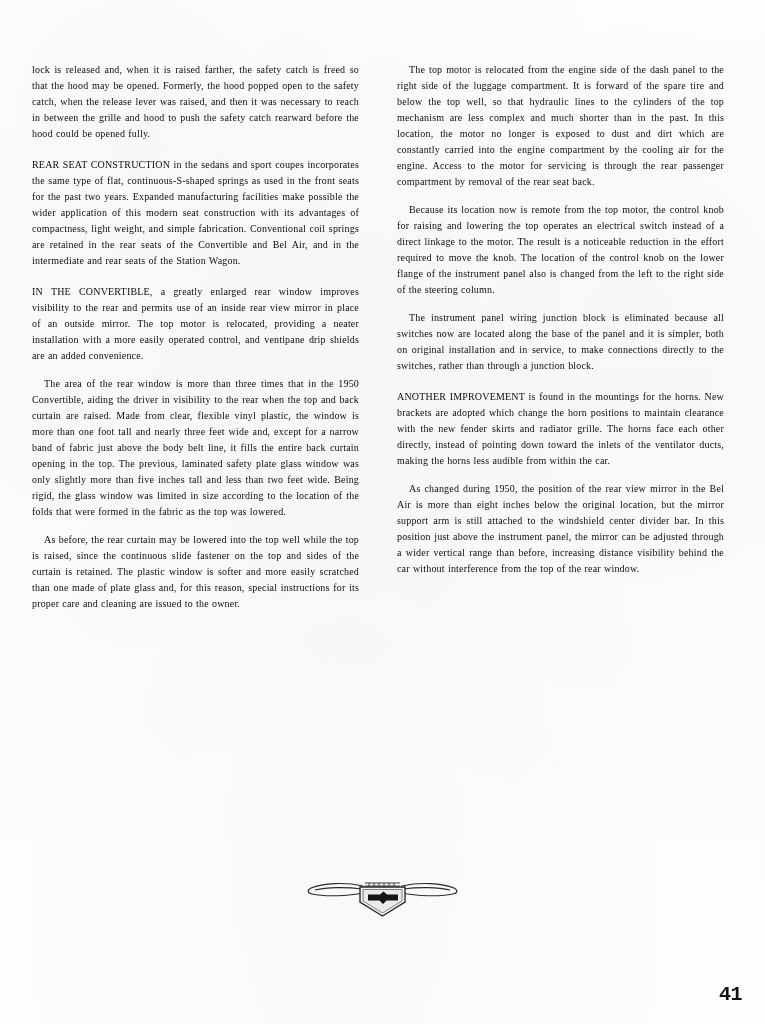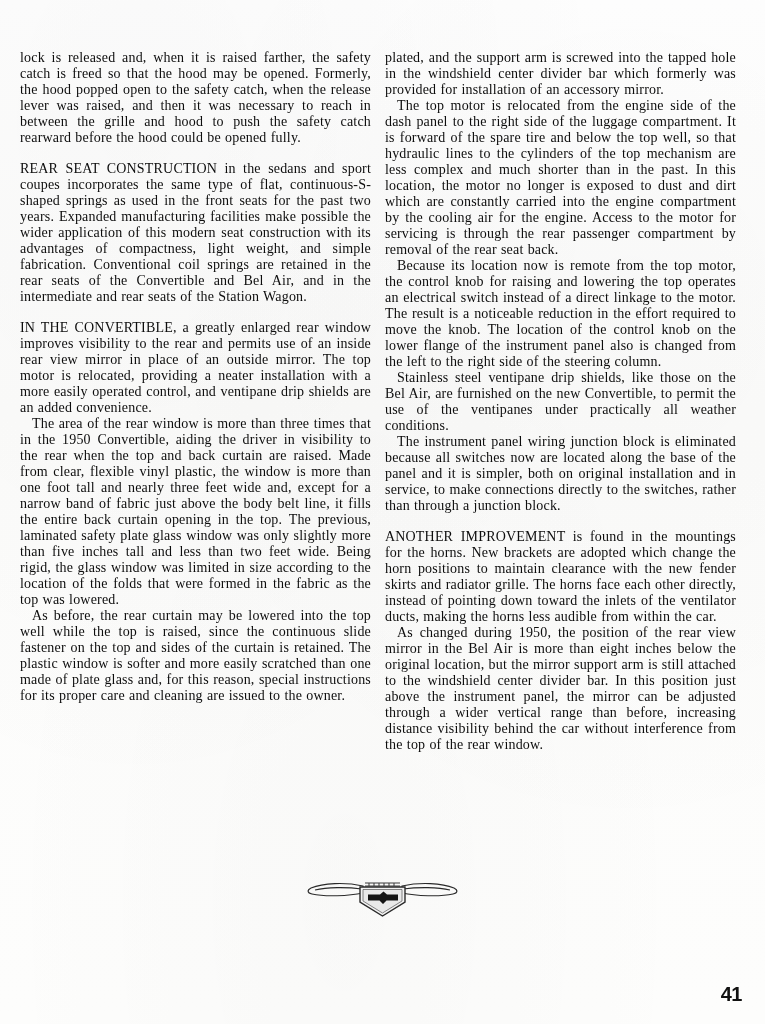--- a/index.html
+++ b/index.html
@@ -41,24 +41,24 @@
     display: flex;
     gap: 14px;
     z-index: 1;
   }
 
   .column {
     width: 351px;
   }
 
   .para {
-    margin: 0;
+    margin: 12px;
     text-align: justify;
     text-justify: inter-word;
-    font-size: 14px;
+    font-size: 10px;
     line-height: 16.0px;
     letter-spacing: 0.18px;
     word-spacing: 0.5px;
     -webkit-font-smoothing: none;
   }
 
   .para + .para {
     margin-top: 0;
   }
 
@@ -80,21 +80,21 @@
     top: 872px;
     width: 155px;
     height: 48px;
     z-index: 1;
   }
 
   .page-number {
     position: absolute;
     right: 23px;
     bottom: 18px;
-    font-family: Liberation Sans, sans-serif;
+    font-family: Liberation Mono, monospace;
     font-weight: bold;
     font-size: 20px;
     letter-spacing: -0.5px;
     color: #111;
     z-index: 1;
   }
 </style>
 </head>
 <body>
 
@@ -104,24 +104,22 @@
 
     <div class="column">
       <p class="para">lock is released and, when it is raised farther, the safety catch is freed so that the hood may be opened. Formerly, the hood popped open to the safety catch, when the release lever was raised, and then it was necessary to reach in between the grille and hood to push the safety catch rearward before the hood could be opened fully.</p>
       <p class="para section-gap">REAR SEAT CONSTRUCTION in the sedans and sport coupes incorporates the same type of flat, continuous-S-shaped springs as used in the front seats for the past two years.  Expanded manufacturing facilities make possible the wider application of this modern seat construction with its advantages of compactness, light weight, and simple fabrication. Conventional coil springs are retained in the rear seats of the Convertible and Bel Air, and in the intermediate and rear seats of the Station Wagon.</p>
       <p class="para section-gap">IN THE CONVERTIBLE, a greatly enlarged rear window improves visibility to the rear and permits use of an inside rear view mirror in place of an outside mirror.  The top motor is relocated, providing a neater installation with a more easily operated control, and ventipane drip shields are an added convenience.</p>
       <p class="para indent">The area of the rear window is more than three times that in the 1950 Convertible, aiding the driver in visibility to the rear when the top and back curtain are raised.  Made from clear, flexible vinyl plastic, the window is more than one foot tall and nearly three feet wide and, except for a narrow band of fabric just above the body belt line, it fills the entire back curtain opening in the top.  The previous, laminated safety plate glass window was only slightly more than five inches tall and less than two feet wide.  Being rigid, the glass window was limited in size according to the location of the folds that were formed in the fabric as the top was lowered.</p>
       <p class="para indent">As before, the rear curtain may be lowered into the top well while the top is raised, since the continuous slide fastener on the top and sides of the curtain is retained.  The plastic window is softer and more easily scratched than one made of plate glass and, for this reason, special instructions for its proper care and cleaning are issued to the owner.</p>
     </div>
 
     <div class="column">
-      <p class="para">plated, and the support arm is screwed into the tapped hole in the windshield center divider bar which formerly was provided for installation of an accessory mirror.</p>
       <p class="para indent">The top motor is relocated from the engine side of the dash panel to the right side of the luggage compartment.  It is forward of the spare tire and below the top well, so that hydraulic lines to the cylinders of the top mechanism are less complex and much shorter than in the past.  In this location, the motor no longer is exposed to dust and dirt which are constantly carried into the engine compartment by the cooling air for the engine.  Access to the motor for servicing is through the rear passenger compartment by removal of the rear seat back.</p>
       <p class="para indent">Because its location now is remote from the top motor, the control knob for raising and lowering the top operates an electrical switch instead of a direct linkage to the motor.  The result is a noticeable reduction in the effort required to move the knob. The location of the control knob on the lower flange of the instrument panel also is changed from the left to the right side of the steering column.</p>
-      <p class="para indent">Stainless steel ventipane drip shields, like those on the Bel Air, are furnished on the new Convertible, to permit the use of the ventipanes under practically all weather conditions.</p>
       <p class="para indent">The instrument panel wiring junction block is eliminated because all switches now are located along the base of the panel and it is simpler, both on original installation and in service, to make connections directly to the switches, rather than through a junction block.</p>
       <p class="para section-gap">ANOTHER IMPROVEMENT is found in the mountings for the horns.  New brackets are adopted which change the horn positions to maintain clearance with the new fender skirts and radiator grille.  The horns face each other directly, instead of pointing down toward the inlets of the ventilator ducts, making the horns less audible from within the car.</p>
       <p class="para indent">As changed during 1950, the position of the rear view mirror in the Bel Air is more than eight inches below the original location, but the mirror support arm is still attached to the windshield center divider bar. In this position just above the instrument panel, the mirror can be adjusted through a wider vertical range than before, increasing distance visibility behind the car without interference from the top of the rear window.</p>
     </div>
 
   </div>
 
   <div class="ornament">
     <svg viewBox="0 0 155 48" width="155" height="48" aria-hidden="true">
       <g fill="none" stroke="#2a2a2a" stroke-width="1.1">

